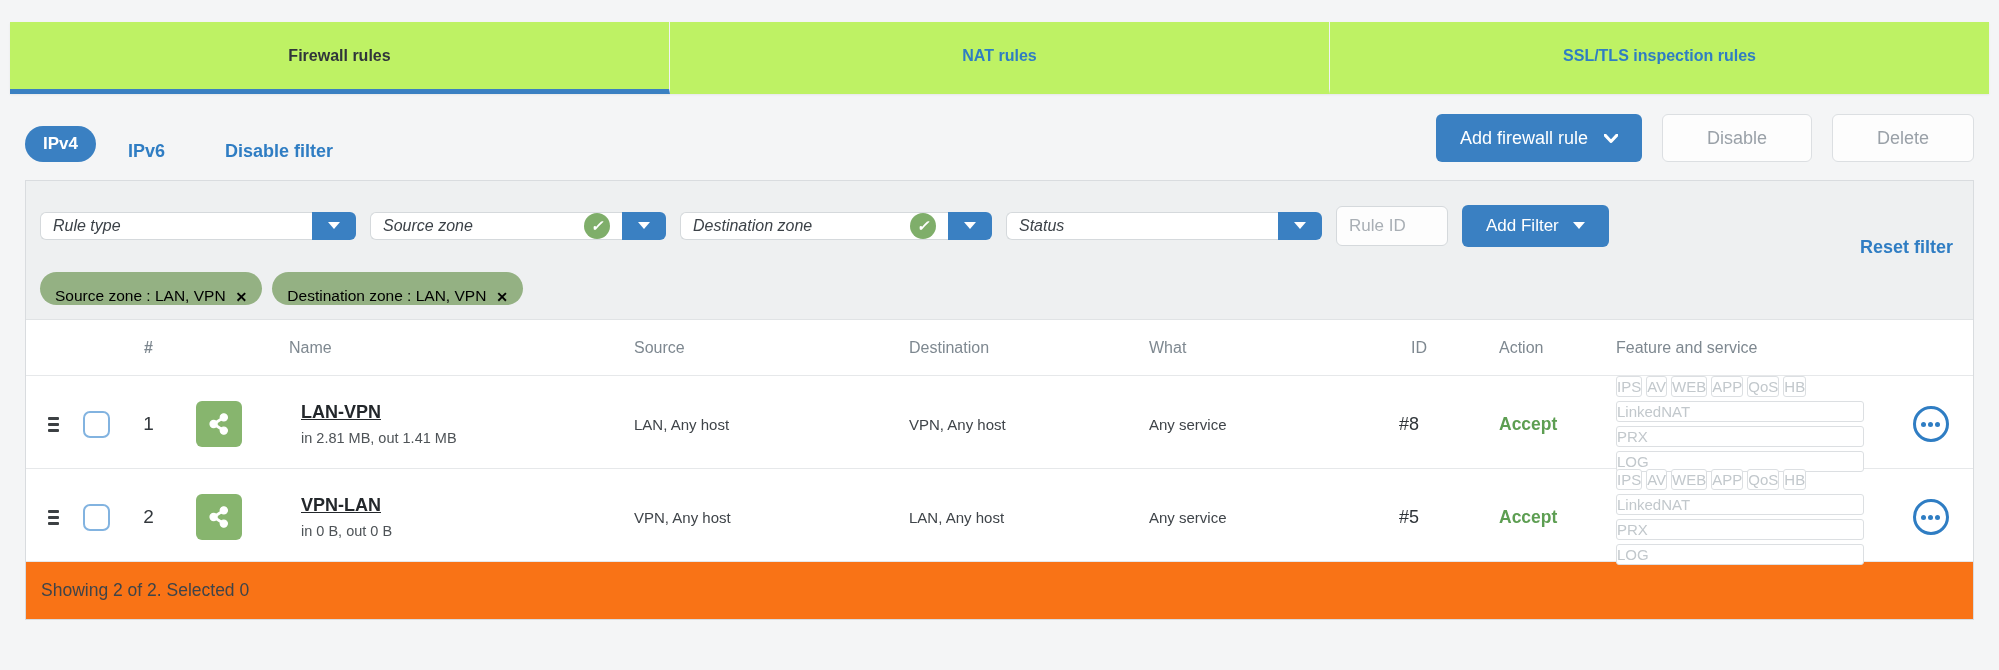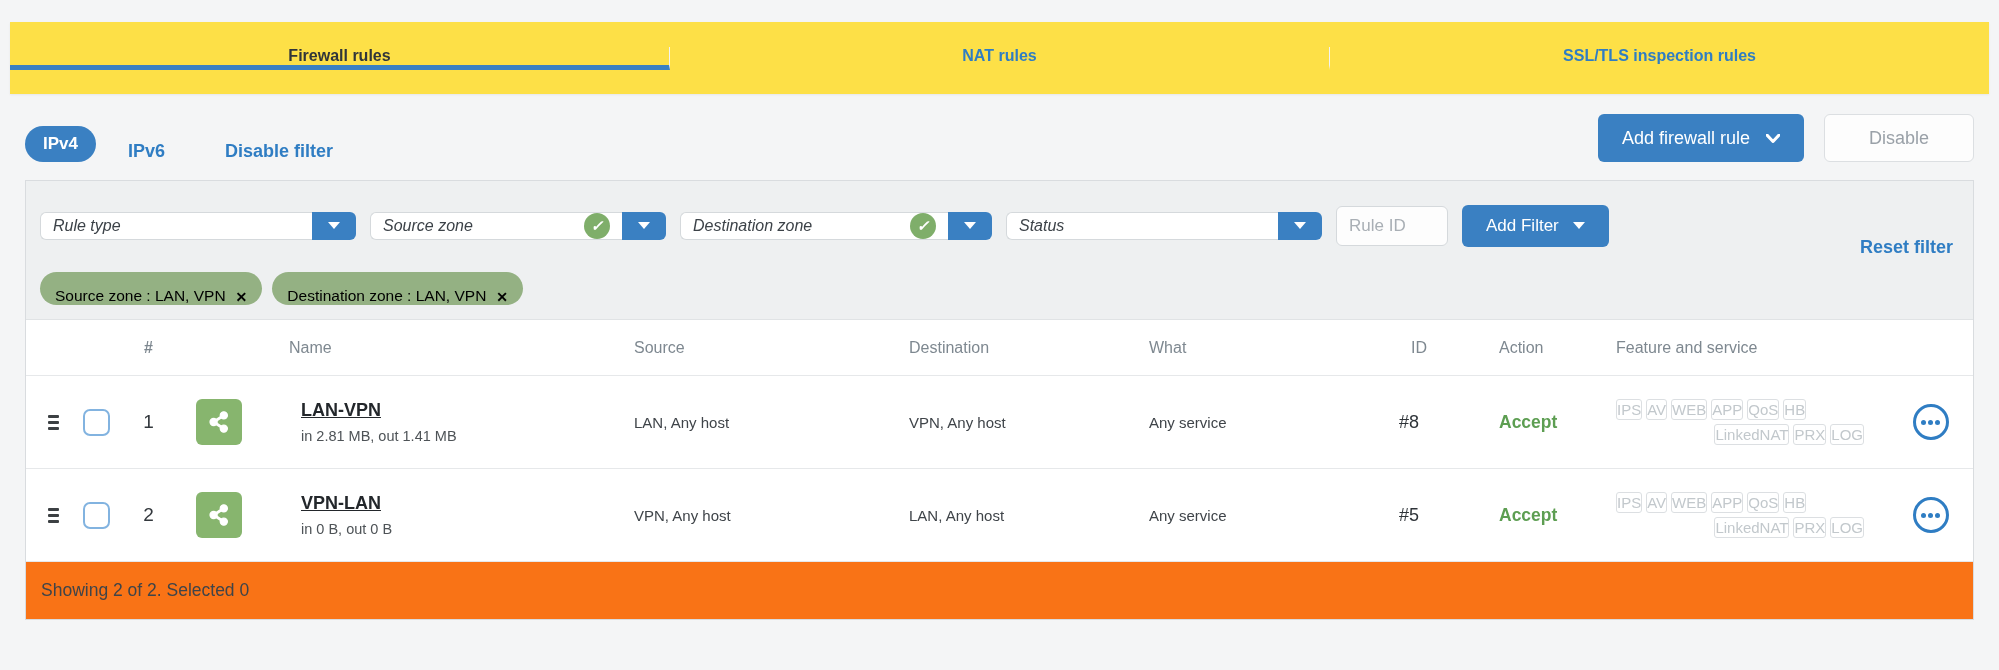--- a/index.html
+++ b/index.html
@@ -1,20 +1,20 @@
 <!DOCTYPE html>
 <html><head>
 <meta charset="utf-8">
 <style>
   * { margin:0; padding:0; box-sizing:border-box; font-family:"Liberation Sans", sans-serif; }
   html,body { width:1999px; height:670px; background:#f4f5f6; overflow:hidden; }
 
   
-  .tabbar { margin:22px 10px 0; height:72px; background:#fde047; display:flex;
-            box-shadow:0 1px 2px rgba(0,0,0,0.06);align-items:center; }
+  .tabbar { margin:22px 10px 0; height:72px; background:#bef264; display:flex;
+            box-shadow:0 1px 2px rgba(0,0,0,0.06); }
   .tab { flex:1; display:flex; align-items:center; justify-content:center;
          font-size:16px; font-weight:bold; color:#2f7dc3; border-right:1px solid #f1f2f3;
          cursor:pointer; border-bottom:5px solid transparent; }
   .tab:last-child { border-right:none; }
   .tab.active { color:#30353a; border-bottom:5px solid #3a80c2; }
 
   
   .toolbar { margin:20px 25px 0; height:48px; display:flex; align-items:flex-end; }
   .pill { background:#3a80c2; color:#fff; font-size:17px; font-weight:bold;
           border-radius:20px; padding:8px 18px; cursor:pointer; }
@@ -82,21 +82,21 @@
   .ricon { width:46px; height:46px; background:#87b56e; border-radius:6px; margin:0 auto;
            display:flex; align-items:center; justify-content:center; }
   .namecell { padding-left:40px; }
   .rname { font-size:18px; font-weight:bold; color:#23272b; text-decoration:underline; cursor:pointer; }
   .rtraffic { font-size:14.5px; color:#4e5357; margin-top:7px; }
   .cell { padding-left:28px; font-size:15px; color:#3f4449; }
   .idcell { padding-left:28px; font-size:18px; color:#2e3338; }
   .accept { padding-left:38px; font-size:17.5px; font-weight:bold; color:#5d9e52; }
   .featcell { padding-left:45px; padding-right:10px; }
   .badge-line { display:flex; gap:4px; }
-  .badge-line.l2 { justify-content:flex-end; margin-top:4px; padding-right:14px; }
+  .badge-line.l2 { justify-content:flex-end; margin-top:4px; padding-right:14px;flex-direction:column; }
   .badge { border:1px solid #dcdfe2; color:#c2c8cc; border-radius:3px; padding:1px 0;
            font-size:15px; background:#fff; white-space:nowrap; }
   .menucell { display:flex; justify-content:center; }
   .ellipsis { width:36px; height:36px; border:3px solid #2f7dc3; border-radius:50%;
               display:flex; align-items:center; justify-content:center; gap:2px;
               cursor:pointer; background:#fff; }
   .ellipsis i { width:5px; height:5px; border-radius:50%; background:#2f7dc3; display:block; }
 
   .tfoot { background:#f97316; height:57px; display:flex; align-items:center;
            padding-left:15px; font-size:17.5px; color:#3f4449; }
@@ -115,20 +115,21 @@
   <div class="blue-link ipv6">IPv6</div>
   <div class="blue-link disable-filter">Disable filter</div>
   <div class="toolbar-right">
     <button class="btn-primary">
       <span>Add firewall rule</span>
       <svg class="chev-down" viewBox="0 0 14 9">
           <polyline points="1,1 7,7.5 13,1" fill="none" stroke="#fff" stroke-width="3" stroke-linecap="round" stroke-linejoin="round"></polyline>
         </svg>
     </button>
     <button class="btn-ghost">Disable</button>
+    <button class="btn-ghost">Delete</button>
   </div>
 </div>
 
 <div class="card">
 
   <div class="filterbar">
     <div class="dd">
       <div class="dd-box w1">Rule type</div>
       <div class="dd-btn">
         <span class="tri"></span>

